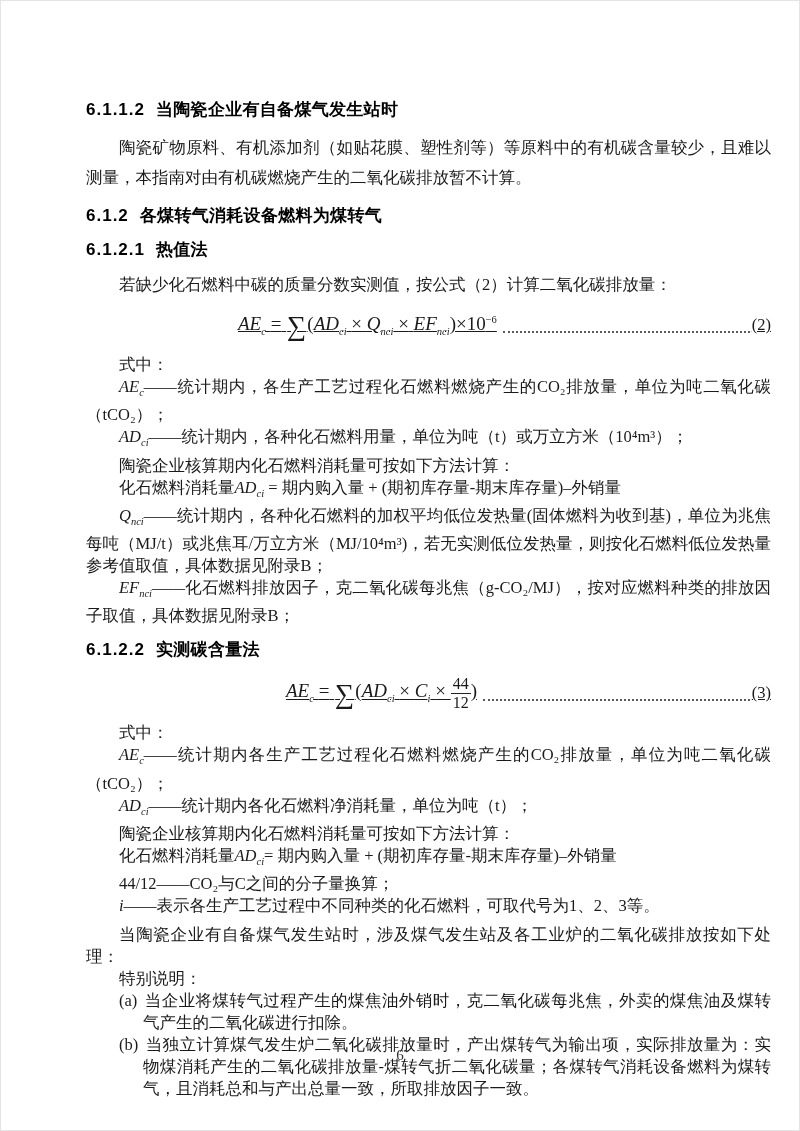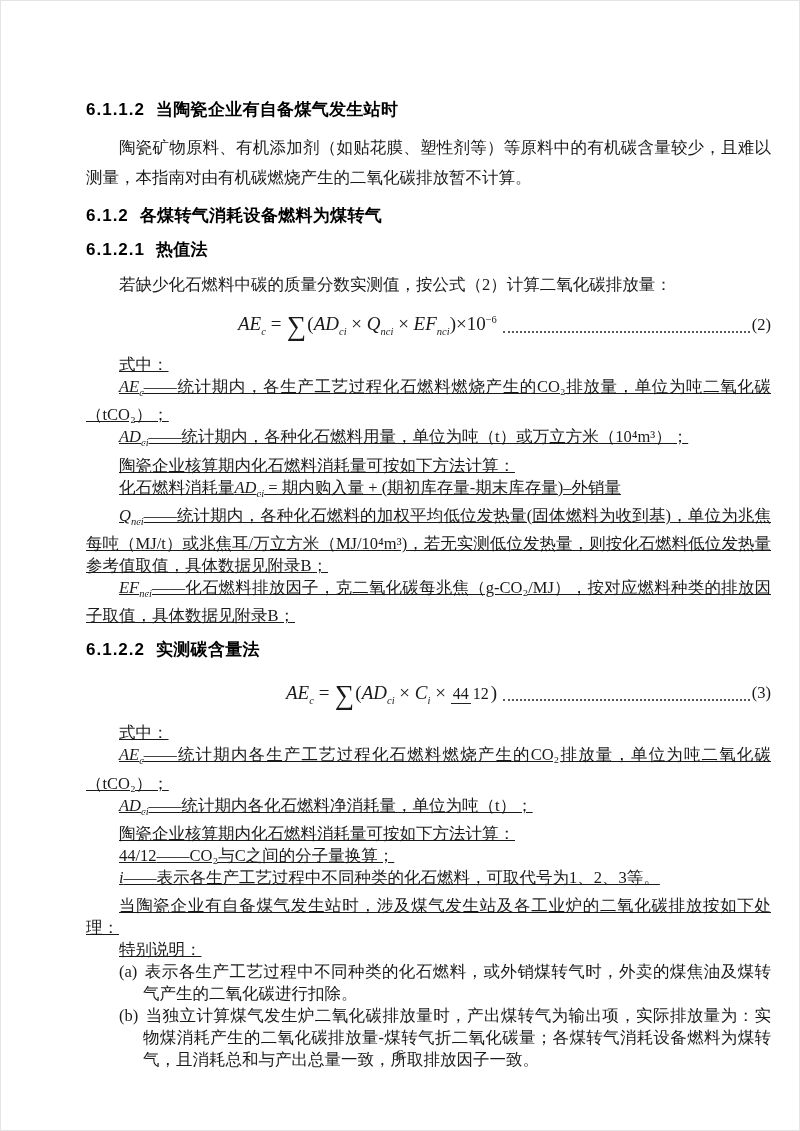--- a/index.html
+++ b/index.html
@@ -21,33 +21,33 @@
     font-weight: bold;
     font-size: 17px;
     color: #000;
     line-height: 22px;
     margin: 12px 0 12px;
     letter-spacing: 0.3px;
   }
   .heading .hnum { margin-right: 11px; letter-spacing: 1px; }
   .para { line-height: 30px; text-indent: 33px; text-align: justify; }
   .intro { line-height: 23px; text-indent: 33px; margin: 4px 0 2px; }
-  .def, .plainline { line-height: 22px; text-indent: 33px; text-align: justify; text-decoration: underline; }
+  .def, .plainline { line-height: 22px; text-indent: 33px; text-align: justify; }
   .mvar, .mi { font-style: italic; }
   .mvar sub, .msub { font-style: italic; font-size: 10.5px; }
   .dtext { font-style: normal; }
   .formula {
     display: flex; align-items: center;
-    margin: 9px 0 9px; min-height: 40px;
+    margin: 9px 0 9px; min-height: 40px; text-decoration: underline;
   }
   .formula .math { font-size: 19px; white-space: nowrap; }
   .formula .math .mi { font-style: italic; }
   .sigma { font-size: 27px; font-style: normal; line-height: 0; vertical-align: -5px; padding: 0 1px; }
   .frac {
-    display: inline-flex; flex-direction: row;
+    display: inline-flex; flex-direction: column;
     text-align: center; vertical-align: middle;
     font-size: 16px; line-height: 1.1; font-style: normal;
   }
   .frac .fn { border-bottom: 1.4px solid #222; padding: 0 2px; }
   .frac .fd { padding: 0 2px; text-align: right; }
   .indent-f2 { width: 152px; flex: 0 0 auto; }
   .indent-f3 { width: 200px; flex: 0 0 auto; }
   .leader {
     flex: 1 1 auto; height: 0;
     border-bottom: 2px dotted #5a5a5a;
@@ -111,23 +111,24 @@
           <span class="fd">12</span>
         </span><span>)</span></span>
     <span class="leader"></span>
     <span class="fnum">(3)</span>
   </div>
 
   <p class="plainline">式中：</p>
   <p class="def"><span class="mvar"><span>AE</span><sub>c</sub></span><span class="dtext">——统计期内各生产工艺过程化石燃料燃烧产生的CO₂排放量，单位为吨二氧化碳（tCO₂）；</span></p>
   <p class="def"><span class="mvar"><span>AD</span><sub>ci</sub></span><span class="dtext">——统计期内各化石燃料净消耗量，单位为吨（t）；</span></p>
   <p class="plainline">陶瓷企业核算期内化石燃料消耗量可按如下方法计算：</p>
+  <p class="plainline"><span>化石燃料消耗量</span><span class="mvar"><span>AD</span><sub>ci</sub></span><span class="dtext">= 期内购入量 + (期初库存量-期末库存量)–外销量</span></p>
   <p class="def"><span>44/12</span><span class="dtext">——CO₂与C之间的分子量换算；</span></p>
   <p class="def"><span class="mvar"><span>i</span><sub></sub></span><span class="dtext">——表示各生产工艺过程中不同种类的化石燃料，可取代号为1、2、3等。</span></p>
 
   <p class="plainline">当陶瓷企业有自备煤气发生站时，涉及煤气发生站及各工业炉的二氧化碳排放按如下处理：</p>
   <p class="plainline">特别说明：</p>
 
-  <p class="list-item"><span class="marker">(a)</span><span>表示各生产工艺过程中不同种类的化石燃料，或外销煤转气时，外卖的煤焦油及煤转气产生的二氧化碳进行扣除。</span></p>
+  <p class="list-item"><span class="marker">(a)</span><span>当企业将煤转气过程产生的煤焦油外销时，克二氧化碳每兆焦，外卖的煤焦油及煤转气产生的二氧化碳进行扣除。</span></p>
   <p class="list-item"><span class="marker">(b)</span><span>当独立计算煤气发生炉二氧化碳排放量时，产出煤转气为输出项，实际排放量为：实物煤消耗产生的二氧化碳排放量-煤转气折二氧化碳量；各煤转气消耗设备燃料为煤转气，且消耗总和与产出总量一致，所取排放因子一致。</span></p>
 
   <div class="footer-pagenum">6</div>
 </div>
 
 </body></html>

